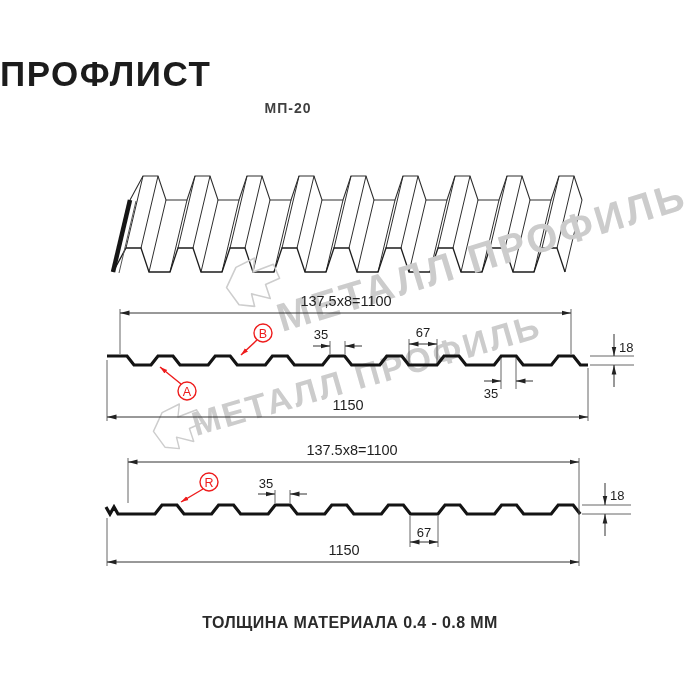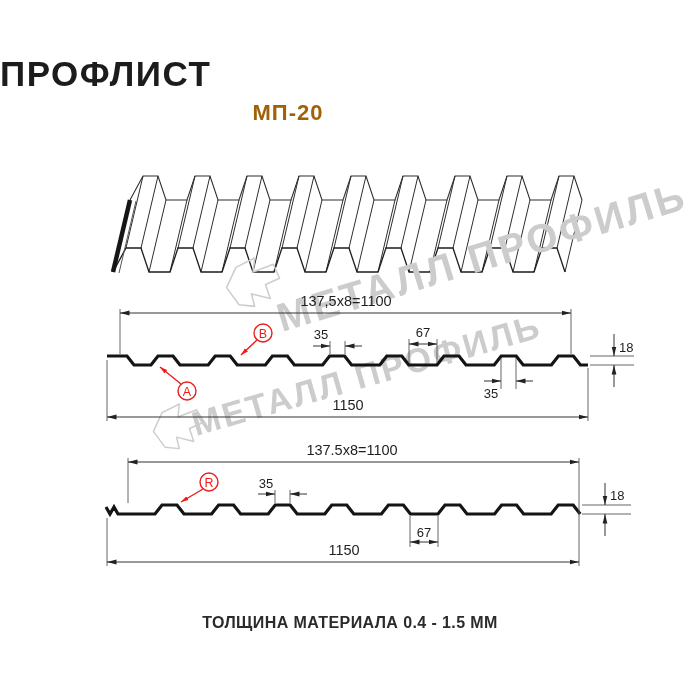--- a/index.html
+++ b/index.html
@@ -1,21 +1,21 @@
 <!DOCTYPE html>
 <html><head>
 <meta charset="utf-8">
 <style>
   html,body{margin:0;padding:0;background:#fff;}
   .page{position:relative;width:700px;height:700px;background:#ffffff;overflow:hidden;
         font-family:"Liberation Sans",sans-serif;}
   .title{position:absolute;top:54px;left:0;width:700px;
          font-size:35px;font-weight:bold;letter-spacing:1.5px;color:#1c1c1c;}
   .subtitle{position:absolute;top:100px;left:0;width:576px;text-align:center;
-         font-size:22px;font-weight:bold;letter-spacing:1px;color:#a16207;}
+         font-size:14px;font-weight:bold;letter-spacing:1px;color:#404040;}
   .caption{position:absolute;top:614px;left:0;width:700px;text-align:center;
          font-size:16px;font-weight:bold;letter-spacing:0.4px;color:#2b2b2b;}
   svg.canvas{position:absolute;top:0;left:0;}
   text{font-family:"Liberation Sans",sans-serif;}
   .dim{font-size:13px;fill:#1e1e1e;}
   .dimbig{font-size:14.5px;fill:#1e1e1e;}
   .thin{stroke:#333;stroke-width:1;fill:none;}
   .ext{stroke:#555;stroke-width:0.9;fill:none;}
   .prof{stroke:#141414;stroke-width:3.2;fill:none;stroke-linejoin:miter;}
   .red{stroke:#ee1c1c;fill:none;stroke-width:1.4;}
@@ -195,14 +195,14 @@
       </g>
 
       <g>
         <line class="red" x1="203" y1="489" x2="181" y2="502" marker-end="url(#ar)"></line>
         <circle class="red" cx="209" cy="482" r="9"></circle>
         <text class="redtxt" x="209" y="486.5" text-anchor="middle">R</text>
       </g>
     </g>
   </svg>
 
-  <div class="caption">ТОЛЩИНА МАТЕРИАЛА 0.4 - 1.5 ММ</div>
+  <div class="caption">ТОЛЩИНА МАТЕРИАЛА 0.4 - 0.8 ММ</div>
 </div>
 
 </body></html>

